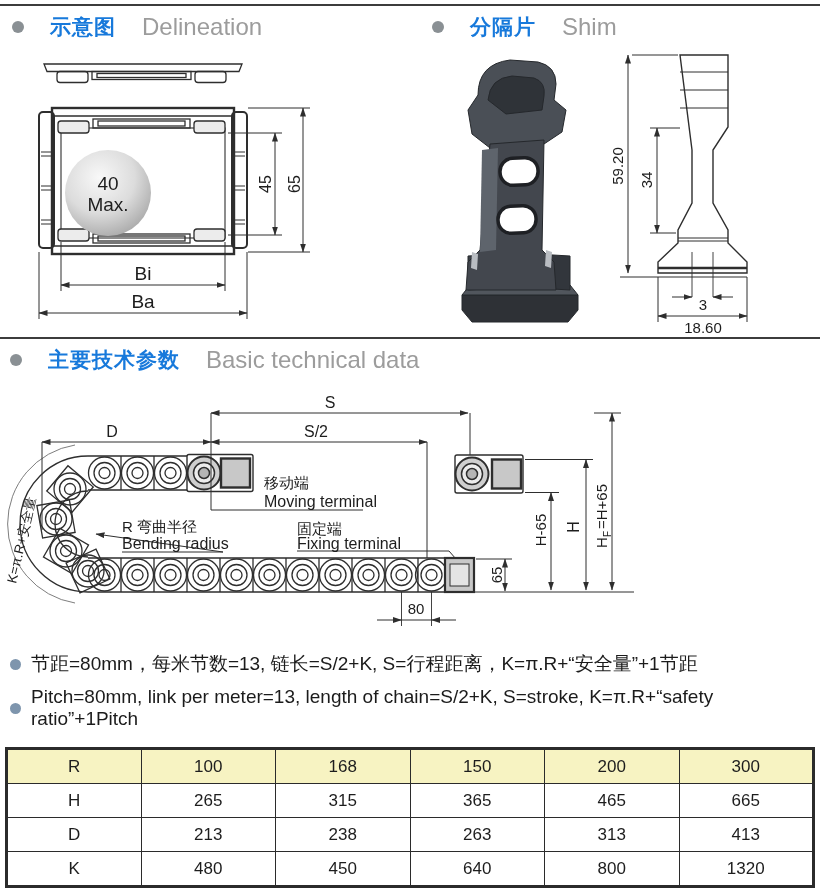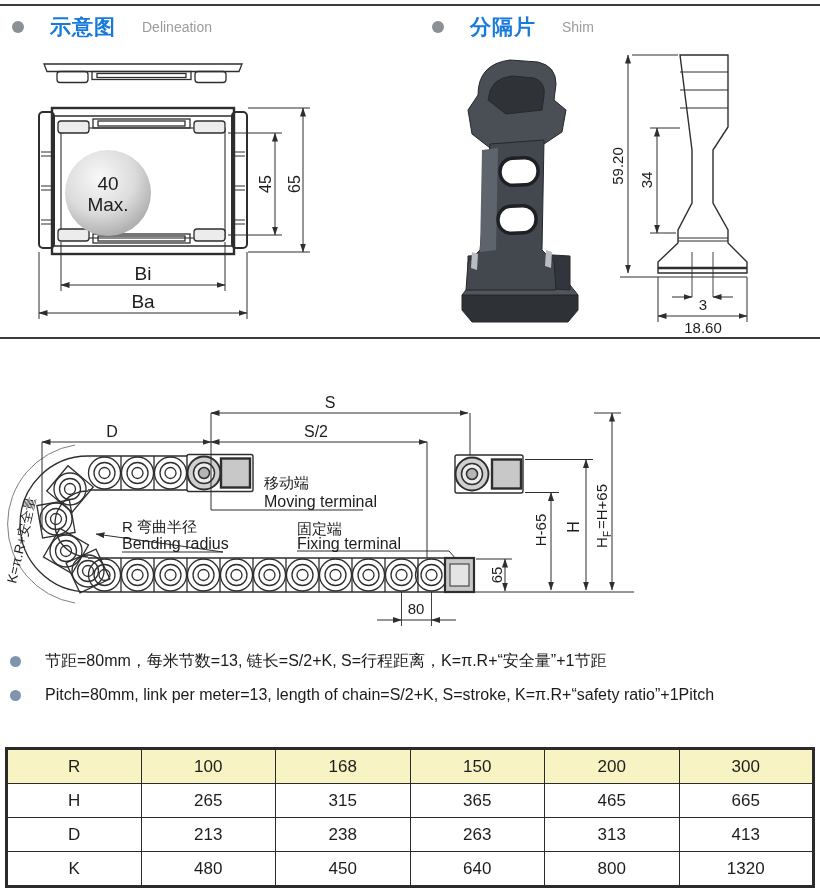--- a/index.html
+++ b/index.html
@@ -2,22 +2,22 @@
 <html><head>
 <meta charset="utf-8">
 <style>
   html,body{margin:0;padding:0;background:#fff;}
   .page{position:relative;width:820px;height:890px;background:#fff;overflow:hidden;
         font-family:"Liberation Sans",sans-serif;color:#222;}
   .rule{position:absolute;left:0;width:820px;height:2px;background:#3c3c3c;}
   .sec-head{position:absolute;display:flex;align-items:center;gap:26px;}
   .sec-bullet{width:12px;height:12px;border-radius:50%;background:#8a9094;flex:0 0 auto;}
   .zh{font-size:21px;font-weight:bold;color:#1779db;letter-spacing:1px;}
-  .en{font-size:14px;color:#9c9c9c;}
-  .note{position:absolute;left:10px;display:flex;align-items:center;gap:24px;font-size:16px;color:#1b1b1b;}
+  .en{font-size:24px;color:#9c9c9c;}
+  .note{position:absolute;left:10px;display:flex;align-items:center;gap:10px;font-size:19px;color:#1b1b1b;}
   .nbullet{width:11px;height:11px;border-radius:50%;background:#7e95ad;flex:0 0 auto;}
   table.params{position:absolute;left:5px;top:747px;border-collapse:collapse;table-layout:fixed;
         width:810px;border:3px solid #2b2b2b;}
   table.params td{border:1.5px solid #2b2b2b;height:33px;text-align:center;font-size:17px;color:#1d1d1d;padding:0;}
   table.params tr.head td{background:#f7f3c2;}
   svg{position:absolute;}
   svg text{font-family:"Liberation Sans",sans-serif;fill:#1d1d1d;}
   .dwg{stroke:#2e2e2e;fill:none;}
   .dim{stroke:#2e2e2e;stroke-width:1;fill:none;}
   .thin{stroke:#6f6f6f;stroke-width:0.9;fill:none;}
@@ -36,20 +36,25 @@
     <span class="zh">示意图</span>
     <span class="en">Delineation</span>
   </div>
 
   <div class="sec-head" style="left:432px;top:13px;">
     <span class="sec-bullet"></span>
     <span class="zh">分隔片</span>
     <span class="en">Shim</span>
   </div>
 
+  <div class="sec-head" style="left:10px;top:346px;">
+    <span class="sec-bullet"></span>
+    <span class="zh">主要技术参数</span>
+    <span class="en">Basic technical data</span>
+  </div>
 
   <svg style="left:10px;top:52px;" width="330" height="296" viewBox="10 52 330 296">
     <defs>
       <radialGradient id="ball" cx="40%" cy="32%" r="75%">
         <stop offset="0%" stop-color="#f8f8f8"></stop>
           <stop offset="55%" stop-color="#dcdcdc"></stop>
         <stop offset="100%" stop-color="#a5a5a5"></stop>
       </radialGradient>
       <marker id="ah" markerWidth="9" markerHeight="7" refX="8.5" refY="3" orient="auto-start-reverse">
         <path d="M0,0 L9,3 L0,6 Z" fill="#2e2e2e"></path>

